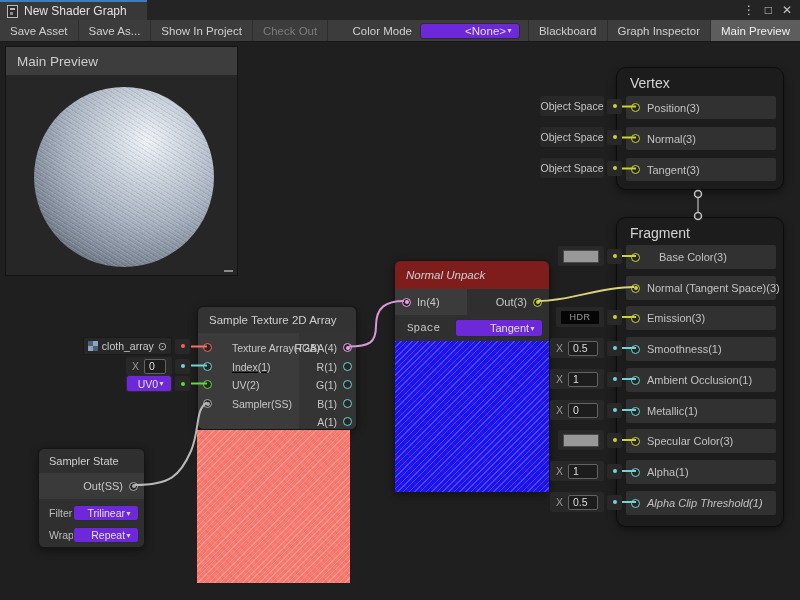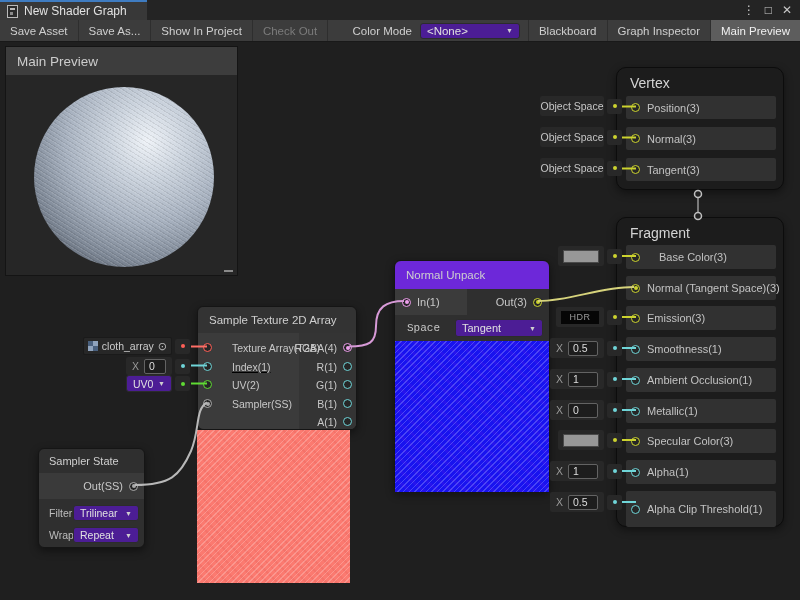--- a/index.html
+++ b/index.html
@@ -17,22 +17,22 @@
   .win-icons span { font-size:12px; line-height:1; cursor:default; }
   .icon-max { font-size:13px; }
 
   
   .toolbar { position:absolute; top:20px; left:0; width:800px; height:22px; background:#3c3c3c;
     border-bottom:1px solid #191919; display:flex; align-items:stretch; font-size:11.5px; color:#cfcfcf; }
   .tbtn { display:flex; align-items:center; padding:0 10px; border-right:1px solid #2e2e2e; white-space:nowrap; }
   .tbtn.disabled { color:#7b7b7b; }
   .tb-spacer { flex:1; }
   .cm-label { display:flex; align-items:center; padding:0 8px; }
-  .dd { background:#4c1d95; border:1px solid #2c2c2c; border-radius:3px; color:#e0e0e0;
-    display:flex; align-items:center; justify-content:space-between; padding:0 6px; }
+  .dd { background:#6d28d9; border:1px solid #2c2c2c; border-radius:3px; color:#e0e0e0;
+    display:flex; align-items:center; justify-content:flex-end; padding:0 6px; }
   .cm-dd { width:100px; height:16px; align-self:center; margin-right:8px; font-size:11.5px; }
   .arrow { font-size:7px; color:#cfcfcf; line-height:1; }
   .rbtn { display:flex; align-items:center; padding:0 10px; border-left:1px solid #2e2e2e; white-space:nowrap; }
   .rbtn.active { background:#5d5d5d; color:#f0f0f0; }
 
   
   .panel { position:absolute; left:5px; top:46px; width:233px; height:230px; background:#262626;
     border:1px solid #141414; z-index:2; }
   .panel-header { height:28px; background:#3d3d3d; display:flex; align-items:center;
     padding-left:11px; color:#cccccc; font-size:13.5px; }
@@ -95,22 +95,22 @@
   .st-in .lbl, .st-out .lbl { color:#c8c8c8; font-size:10.5px; white-space:nowrap; }
   .st-out { position:absolute; right:4px; height:17px; display:flex; align-items:center; gap:6px; }
   .tex-preview-red { position:absolute; left:197px; top:430px; width:153px; height:153px; z-index:2;
     background:
       repeating-linear-gradient(135deg, rgba(255,255,255,0.22) 0 1px, transparent 1px 4px),
       repeating-linear-gradient(45deg, rgba(190,50,50,0.10) 0 2px, transparent 2px 7px),
       #fb7a70; }
 
   
   .nu-node { left:394px; top:260px; width:156px; height:232px; }
-  .nu-head { height:28px; background:#6d28d9; border-radius:6px 6px 0 0; display:flex;
-    align-items:center; padding-left:11px; color:#cfcfcf; font-size:11.5px; }
+  .nu-head { height:28px; background:#7f1d1d; border-radius:6px 6px 0 0; display:flex;
+    align-items:center; padding-left:11px; color:#cfcfcf; font-size:11.5px;font-style:italic; }
   .nu-in { position:absolute; left:0; top:28px; width:72px; height:26px; background:#3b3b3b;
     display:flex; align-items:center; gap:6px; padding-left:7px; }
   .nu-out { position:absolute; right:0; top:28px; height:26px; display:flex; align-items:center;
     gap:6px; padding-right:7px; }
   .nu-in .lbl, .nu-out .lbl { color:#c8c8c8; font-size:11px; }
   .nu-space { position:absolute; left:0; top:54px; width:100%; height:26px; display:flex; align-items:center; }
   .nu-space .lbl { color:#c8c8c8; font-size:11px; margin-left:12px;font-family:Liberation Mono, monospace; }
   .nu-dd { position:absolute; right:6px; width:88px; height:18px; font-size:11px; }
   .tex-preview-blue { position:absolute; left:0; top:80px; width:154px; height:151px;
     background:
@@ -232,21 +232,21 @@
     <span class="lbl">Metallic(1)</span>
   </div>
   <div class="srowbox" style="top:211px; height:24px;">
     <span class="port c-vec"></span>
     <span class="lbl">Specular Color(3)</span>
   </div>
   <div class="srowbox" style="top:242px; height:24px;">
     <span class="port c-float"></span>
     <span class="lbl">Alpha(1)</span>
   </div>
-  <div class="srowbox" style="top:273px; height:36px;">
+  <div class="srowbox" style="top:273px; height:24px;font-style:italic;">
     <span class="port c-float"></span>
     <span class="lbl">Alpha Clip Threshold(1)</span>
   </div>
 </div>
 
 <div class="widget" style="right:178px; top:246px;">
   <div class="colw">
       <span class="swatch"></span>
     </div>
   <div class="stub c-vec">
@@ -385,21 +385,21 @@
   </div>
   <div class="stub c-vec2">
       <span class="dot"></span>
     </div>
 </div>
 
 <div class="node nu-node">
   <div class="nu-head">Normal Unpack</div>
   <div class="nu-in">
     <span class="port c-vec4 connected"></span>
-    <span class="lbl">In(1)</span>
+    <span class="lbl">In(4)</span>
   </div>
   <div class="nu-out">
     <span class="lbl">Out(3)</span>
     <span class="port c-vec connected"></span>
   </div>
   <div class="nu-space">
     <span class="lbl">Space</span>
     <div class="dd nu-dd">
       <span>Tangent</span>
       <span class="arrow">▼</span>

